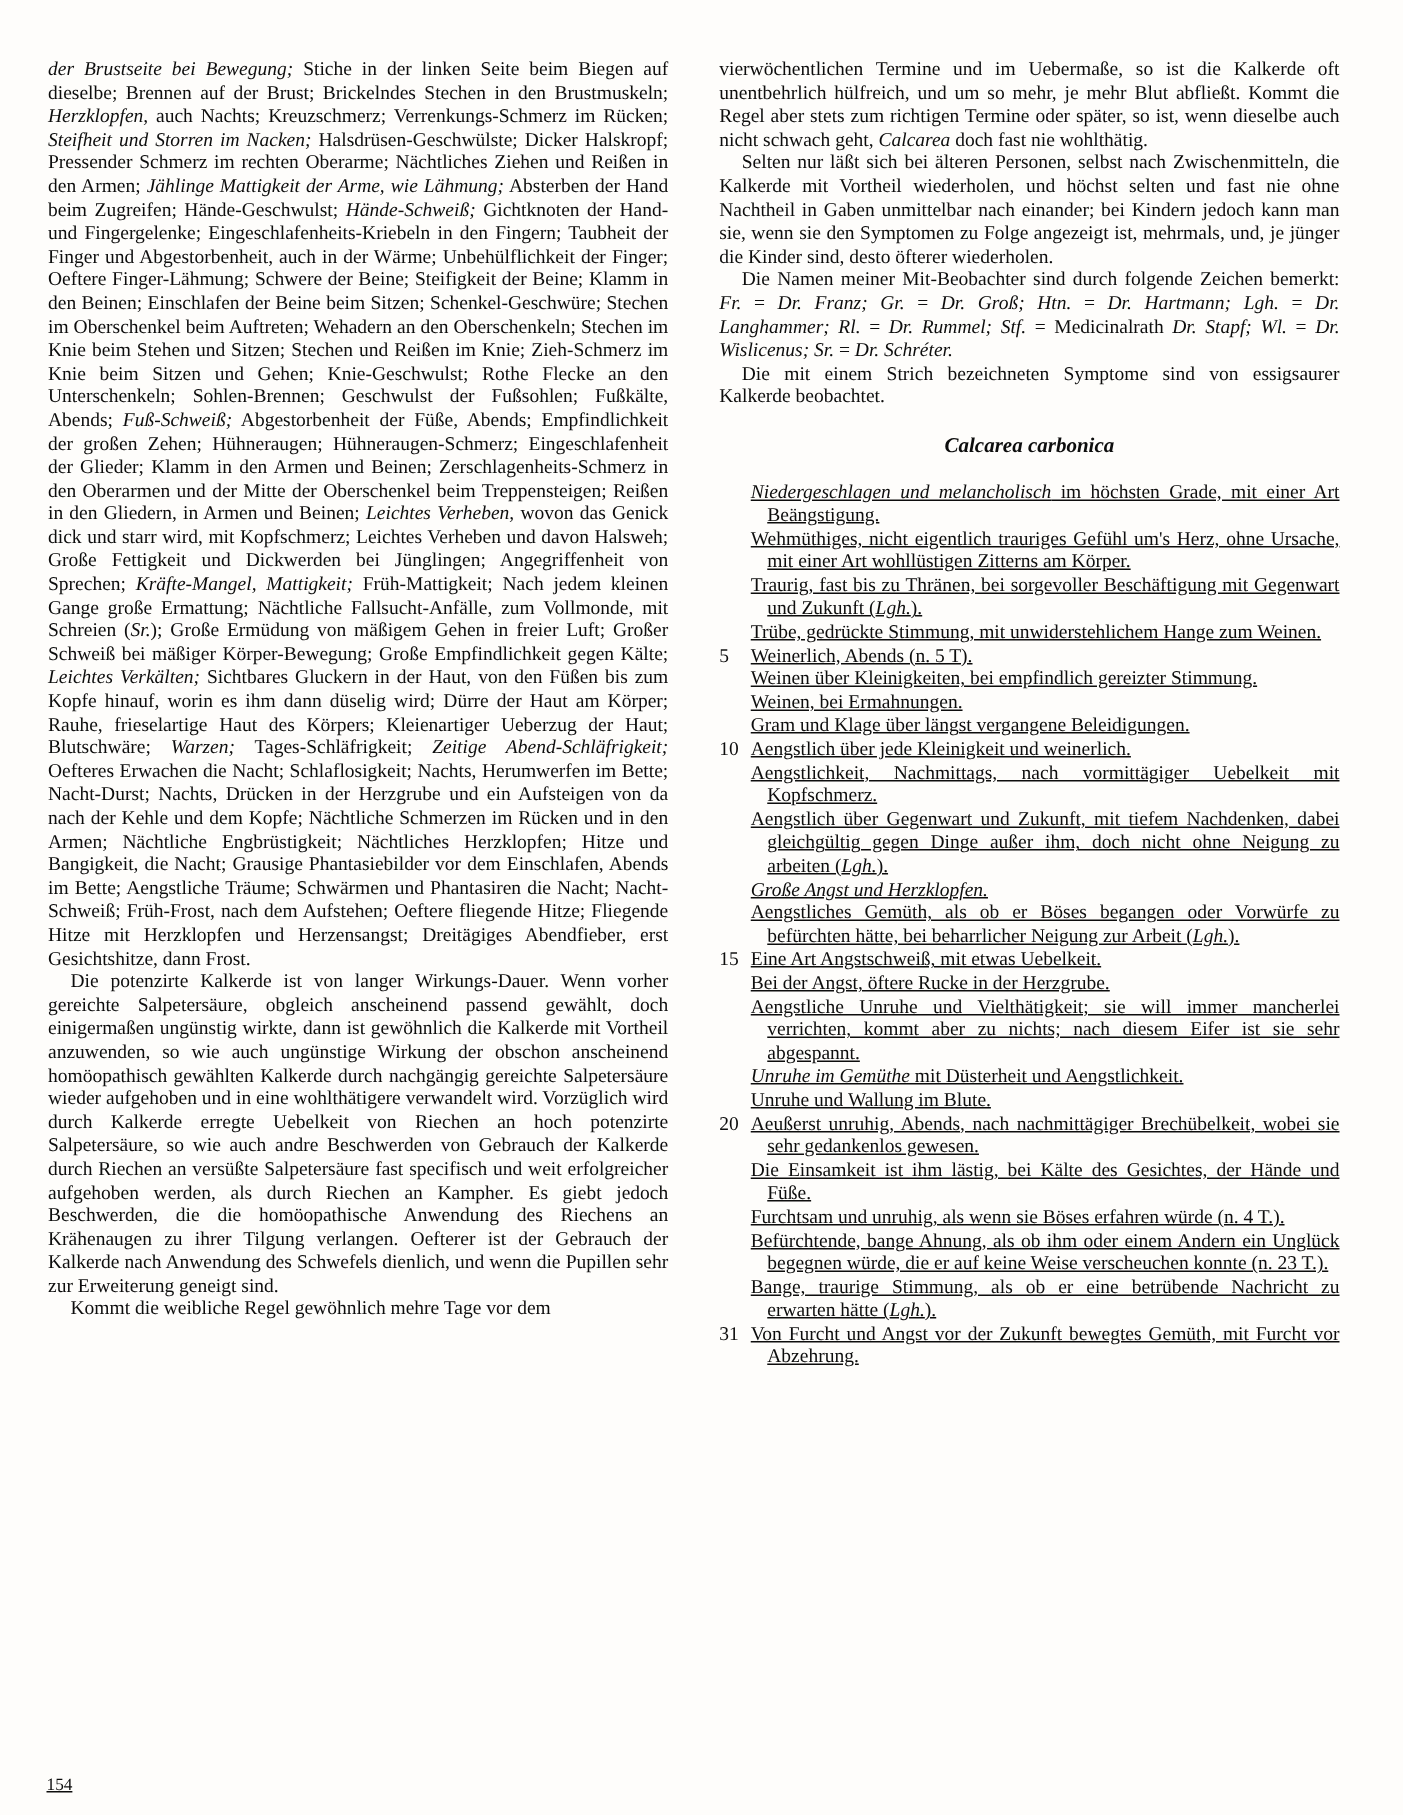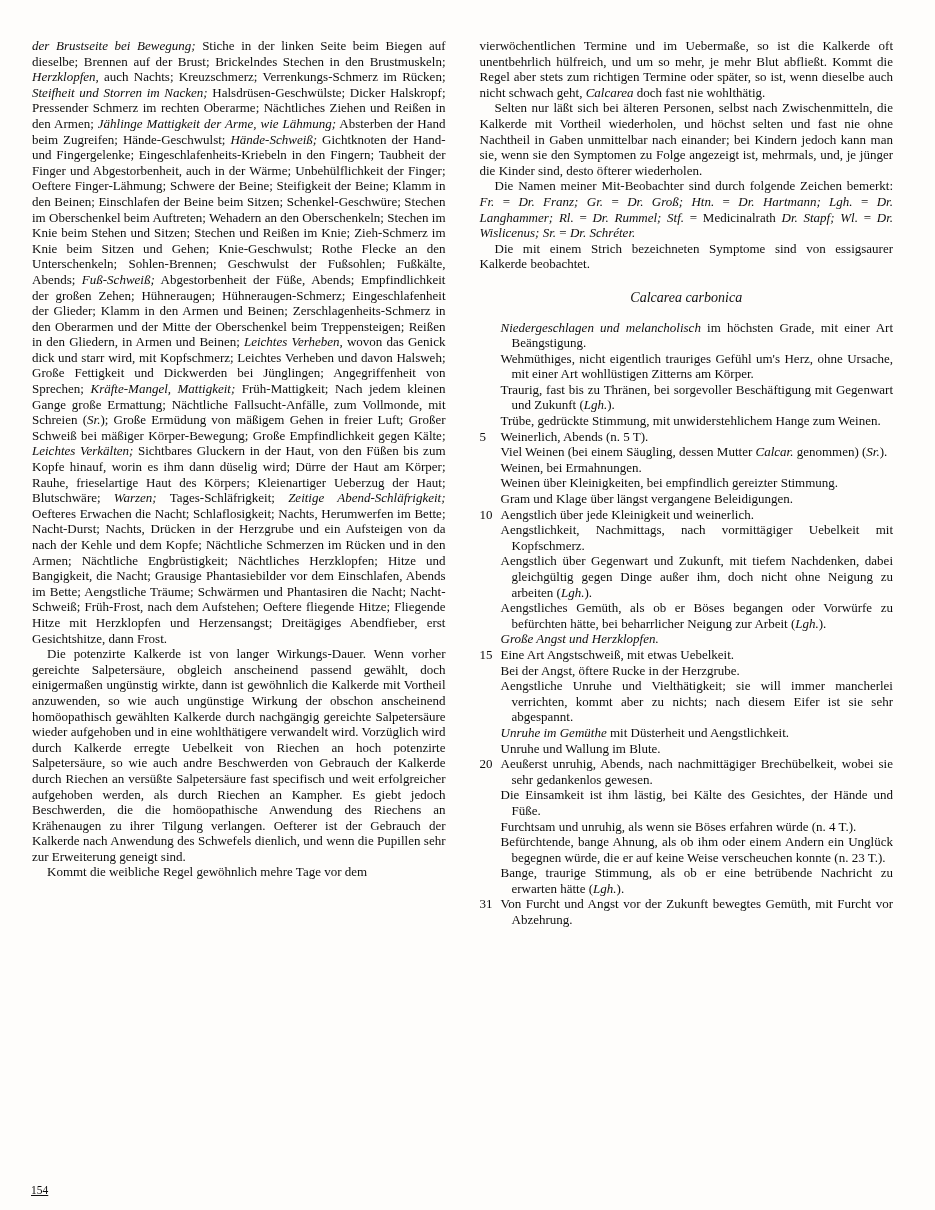--- a/index.html
+++ b/index.html
@@ -28,32 +28,33 @@
     text-align: justify;
     hyphens: auto;
     -webkit-hyphens: auto;
   }
   .col p { margin: 0; }
   .para-host p { text-indent: 15px; }
   .para-host p:first-of-type { text-indent: 0; }
   .heading {
     text-align: center;
     font-style: italic;
-    font-weight: normal;
+    font-weight: bold;
     font-size: 14px;
     margin: 18px 0 14px 0;
     text-indent: 0;
   }
   .symptom { display: flex; }
   .symptom .num { flex: 0 0 21px; }
   .symptom .stext {
     flex: 1 1 auto;
     padding-left: 11px;
     text-indent: -11px;
     text-align: justify;
+    text-decoration: underline;
   }
   .pagenum {
     position: absolute;
     left: 31px;
     bottom: 11px;
     font-size: 11.5px;
     text-decoration: underline;
   }
 </style>
 </head>
@@ -105,33 +106,29 @@
           <div class="symptom">
             <span class="num"></span>
             <span class="stext">Trübe, gedrückte Stimmung, mit unwiderstehlichem Hange zum Weinen.</span>
           </div>
 
           <div class="symptom">
             <span class="num">5</span>
             <span class="stext">Weinerlich, Abends (n. 5 T).</span>
           </div>
 
-          <div class="symptom">
-            <span class="num"></span>
-            <span class="stext">Viel Weinen (bei einem Säugling, dessen Mutter <i>Calcar.</i> genommen) (<i>Sr.</i>).</span>
+
+          <div class="symptom">
+            <span class="num"></span>
+            <span class="stext">Weinen über Kleinigkeiten, bei empfindlich gereizter Stimmung.</span>
           </div>
 
           <div class="symptom">
             <span class="num"></span>
             <span class="stext">Weinen, bei Ermahnungen.</span>
-          </div>
-
-          <div class="symptom">
-            <span class="num"></span>
-            <span class="stext">Weinen über Kleinigkeiten, bei empfindlich gereizter Stimmung.</span>
           </div>
 
           <div class="symptom">
             <span class="num"></span>
             <span class="stext">Gram und Klage über längst vergangene Beleidigungen.</span>
           </div>
 
           <div class="symptom">
             <span class="num">10</span>
             <span class="stext">Aengstlich über jede Kleinigkeit und weinerlich.</span>
@@ -142,26 +139,26 @@
             <span class="stext">Aengstlichkeit, Nachmittags, nach vormittägiger Uebelkeit mit Kopfschmerz.</span>
           </div>
 
           <div class="symptom">
             <span class="num"></span>
             <span class="stext">Aengstlich über Gegenwart und Zukunft, mit tiefem Nachdenken, dabei gleichgültig gegen Dinge außer ihm, doch nicht ohne Neigung zu arbeiten (<i>Lgh.</i>).</span>
           </div>
 
           <div class="symptom">
             <span class="num"></span>
+            <span class="stext"><i>Große Angst und Herzklopfen.</i></span>
+          </div>
+
+          <div class="symptom">
+            <span class="num"></span>
             <span class="stext">Aengstliches Gemüth, als ob er Böses begangen oder Vorwürfe zu befürchten hätte, bei beharrlicher Neigung zur Arbeit (<i>Lgh.</i>).</span>
-          </div>
-
-          <div class="symptom">
-            <span class="num"></span>
-            <span class="stext"><i>Große Angst und Herzklopfen.</i></span>
           </div>
 
           <div class="symptom">
             <span class="num">15</span>
             <span class="stext">Eine Art Angstschweiß, mit etwas Uebelkeit.</span>
           </div>
 
           <div class="symptom">
             <span class="num"></span>
             <span class="stext">Bei der Angst, öftere Rucke in der Herzgrube.</span>

